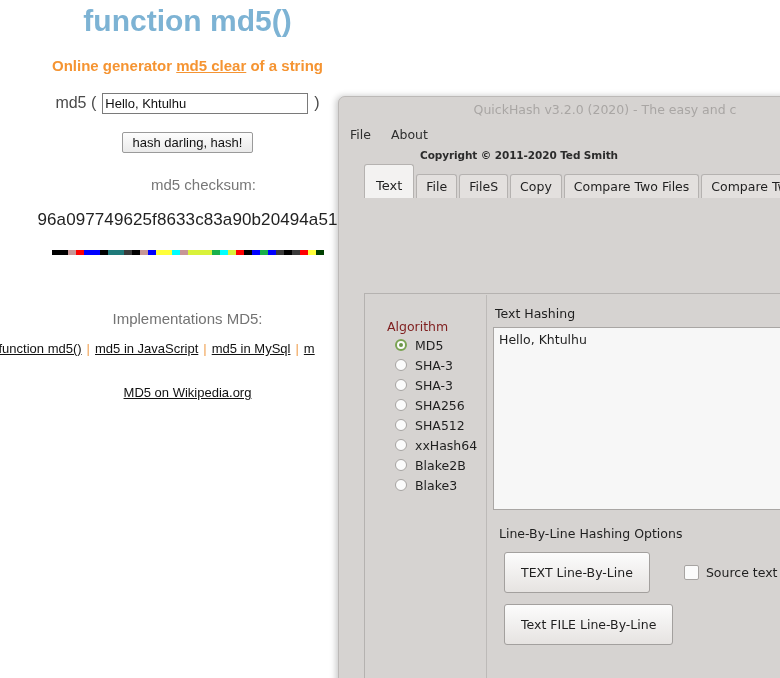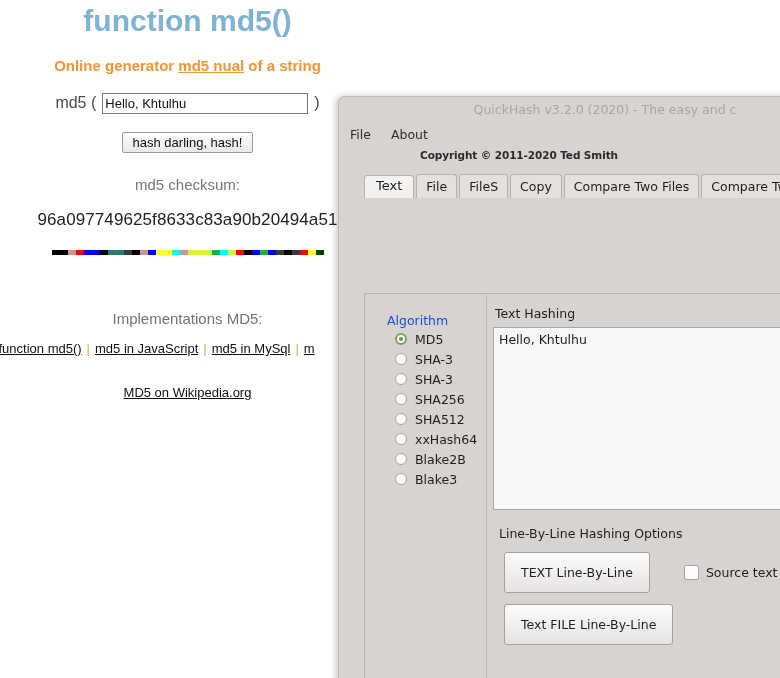--- a/index.html
+++ b/index.html
@@ -79,20 +79,21 @@
     padding: 2px 10px;
     cursor: pointer;
   }
 
   .checksum-label {
     width: 375px;
     text-align: center;
     margin-top: 23px;
     font-size: 15px;
     color: #777777;
+    padding-left: 16px;
   }
 
   .checksum-value {
     width: 375px;
     text-align: center;
     margin-top: 17px;
     font-size: 17px;
     color: #222222;
     letter-spacing: 0.1px;
   }
@@ -203,21 +204,21 @@
     border-top-left-radius: 3px;
     border-top-right-radius: 3px;
     padding: 4px 9px 4px 9px;
     margin-right: 2px;
     line-height: 15px;
     cursor: default;
     white-space: nowrap;
   }
   .qh-tab.active {
     background: #f3f2f1;
-    padding: 2px 11px 5px 11px;
+    padding: 13px 11px 5px 11px;
     font-size: 13px;
   }
 
   .qh-tabpanel {
     position: absolute;
     left: 25px;
     top: 196px;
     right: -20px;
     bottom: -20px;
     background: #d6d3d1;
@@ -228,22 +229,22 @@
     position: absolute;
     left: 1px;
     top: 1px;
     width: 120px;
     bottom: 1px;
     background: #d6d3d1;
     border-right: 1px solid #bdbab8;
   }
   .alg-title {
     font-size: 12.5px;
-    color: #1d4ed8;
-    margin: 18px 0 0 21px;
+    color: #7f1d1d;
+    margin: 24px 0 0 21px;
   }
   .alg-list { margin-top: 1px; }
   .alg-item {
     display: flex;
     align-items: center;
     height: 20px;
     padding-left: 29px;
     font-size: 12.5px;
     color: #1f1f1f;
     cursor: default;
@@ -344,21 +345,21 @@
   }
 </style>
 </head>
 <body>
 
 <div class="webpage">
 
   <h1 class="page-title">function md5()</h1>
 
   <div class="subtitle">
-    <span>Online generator </span><a href="#">md5 nual</a><span> of a string</span>
+    <span>Online generator </span><a href="#">md5 clear</a><span> of a string</span>
   </div>
 
   <div class="md5-form-row">
     <span>md5 (</span><input class="md5-input" type="text" value="Hello, Khtulhu" style=""><span>)</span>
   </div>
 
   <div class="hash-btn-wrap">
     <button class="hash-btn">hash darling, hash!</button>
   </div>
 

